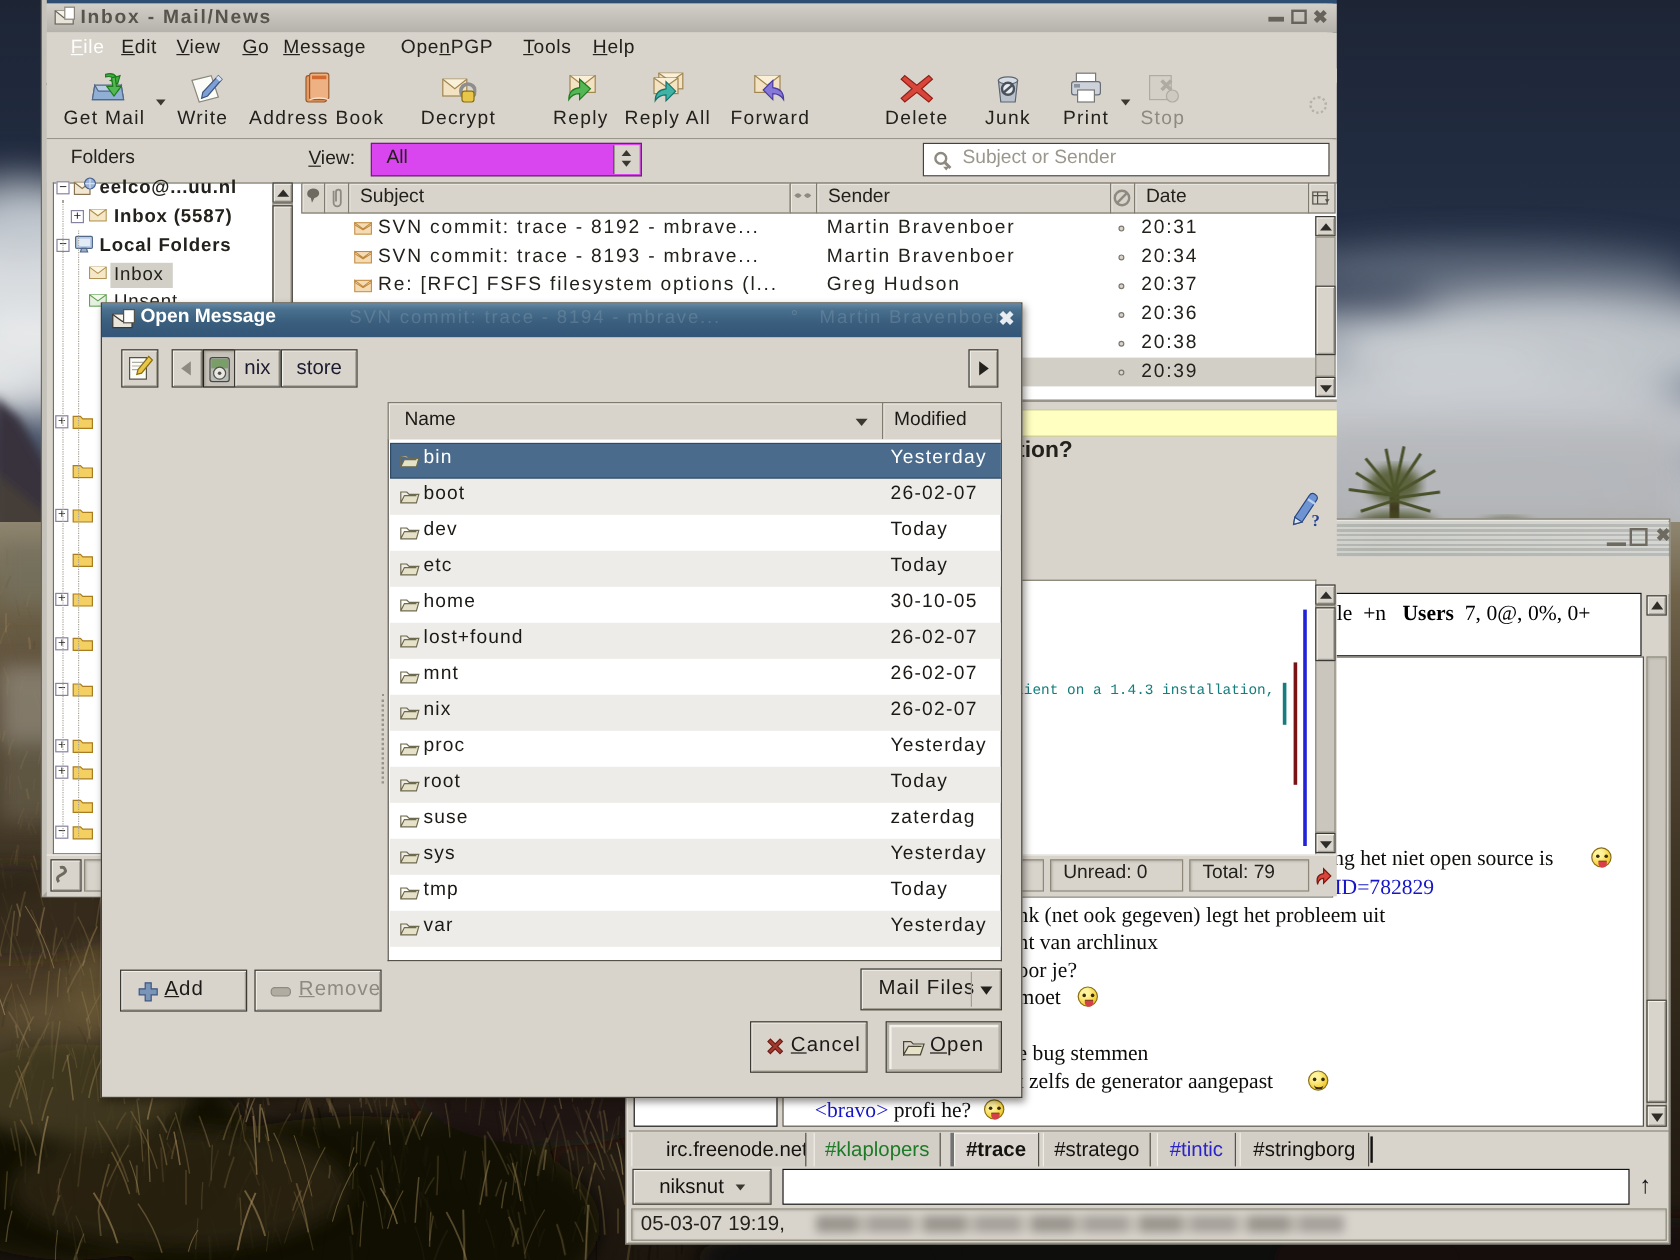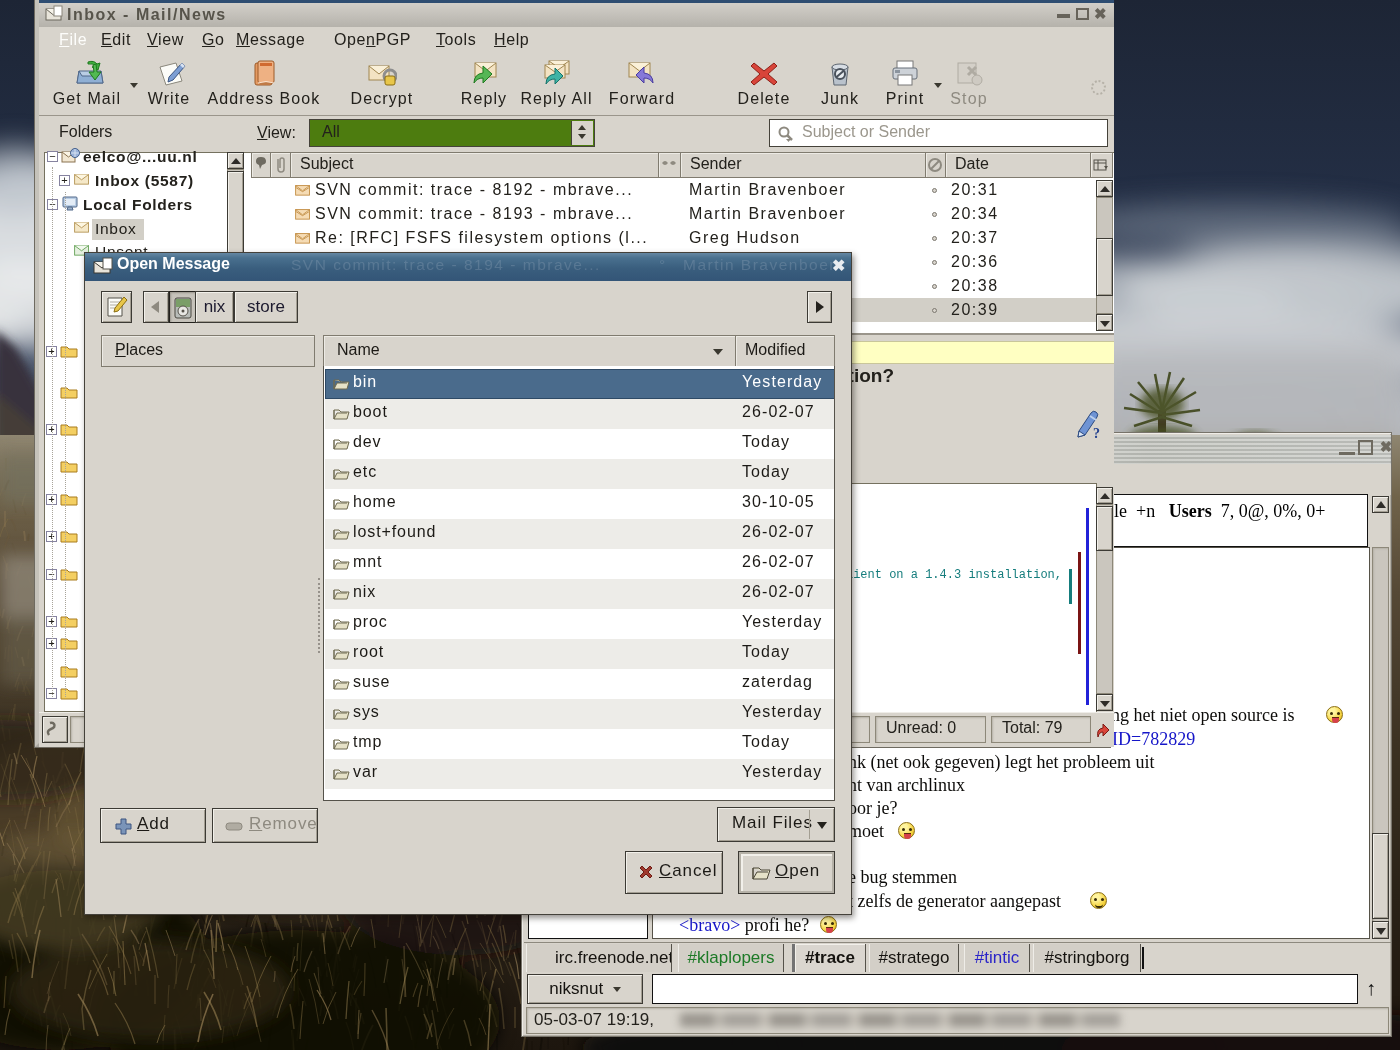--- a/index.html
+++ b/index.html
@@ -1419,21 +1419,21 @@
     <span class="tbl" style="left:746px; width:110px;">Junk</span>
     <span class="tbl" style="left:831px; width:70px;">Print</span>
     <span class="tbl" style="left:895px; width:70px; color:#8e8a80;">Stop</span>
 
     <div class="abs" style="left:1052px; top:23px; width:15px; height:15px; border-radius:50%; border:2px dotted #b5b1a7;"></div>
   </div>
 
   <div class="abs" style="left:0; top:116px; width:1075px; height:36px; background:#d8d4cc;">
     <span class="abs" style="left:20px; top:7px; font-size:16px; color:#23211c;">Folders</span>
     <span class="abs" style="left:218px; top:8px; font-size:16px; color:#23211c;"><u>V</u>iew:</span>
-    <div class="abs" style="left:270px; top:3px; width:286px; height:28px; background:#4d7c0f; border:1px solid #45423a;">
+    <div class="abs" style="left:270px; top:3px; width:226px; height:28px; background:#d946ef; border:1px solid #45423a;">
       <span class="abs" style="left:12px; top:3px; font-size:16px; color:#23211c;">All</span>
       <div class="abs" style="right:1px; top:1px; width:22px; height:24px; background:#d8d4cc; border-left:1px solid #45423a;">
         <span class="tri abs" style="left:6px; top:4px; border-left:4px solid transparent; border-right:4px solid transparent; border-bottom:5px solid #3a382f;"></span>
         <span class="tri abs" style="left:6px; top:13px; border-left:4px solid transparent; border-right:4px solid transparent; border-top:5px solid #3a382f;"></span>
       </div>
     </div>
     <div class="abs" style="left:730px; top:3px; width:339px; height:28px; background:#fff; border:1px solid #45423a;">
       <svg class="abs" style="left:7px; top:5px;" width="18" height="18" viewBox="0 0 18 18">
             <circle cx="7" cy="7" r="4.5" fill="none" stroke="#8e8a80" stroke-width="2"></circle>
             <path d="M10.5,10.5 L15,15" stroke="#8e8a80" stroke-width="2.5"></path>
@@ -1680,23 +1680,20 @@
           <rect x="2" y="2" width="14" height="8" fill="#7a9e68"></rect>
           <circle cx="9" cy="14" r="5" fill="#e8e8e4" stroke="#55524a"></circle>
           <circle cx="9" cy="14" r="1.5" fill="#55524a"></circle>
         </svg></div>
   <div class="abs btn3" style="left:110px; top:38px; width:39px; height:32px; font-size:17px; color:#1c1a2e; text-align:center; line-height:30px;">nix</div>
   <div class="abs btn3" style="left:149px; top:38px; width:64px; height:32px; font-size:17px; color:#1c1a2e; text-align:center; line-height:30px;">store</div>
   <div class="abs btn3" style="left:722px; top:38px; width:25px; height:32px;">
         <span class="tri" style="margin:9px 0 0 8px; border-top:6px solid transparent; border-bottom:6px solid transparent; border-left:8px solid #23211c;"></span>
       </div>
 
-  <div class="hdrc abs" style="left:16px; top:82px; width:214px; height:32px;">
-        <span class="abs" style="left:13px; top:5px; font-size:16px; color:#1c1a16;"><u>P</u>laces</span>
-      </div>
 
   <div class="hdrc abs" style="left:238px; top:82px; width:413px; height:32px;">
         <span class="abs" style="left:13px; top:5px; font-size:16px; color:#1c1a16;">Name</span>
         <span class="tri abs" style="right:12px; top:13px; border-left:5px solid transparent; border-right:5px solid transparent; border-top:6px solid #3a382f;"></span>
       </div>
   <div class="hdrc abs" style="left:650px; top:82px; width:100px; height:32px;">
         <span class="abs" style="left:9px; top:5px; font-size:16px; color:#1c1a16;">Modified</span>
       </div>
   <div class="abs" style="left:238px; top:113px; width:512px; height:435px; background:#fff; border:1px solid #55524a; border-top:none; overflow:hidden;">
     <div class="drow" style="top:3px; background:#4a6b8c; color:#fff; box-shadow:inset 0 0 0 1px #2e4a66;">

